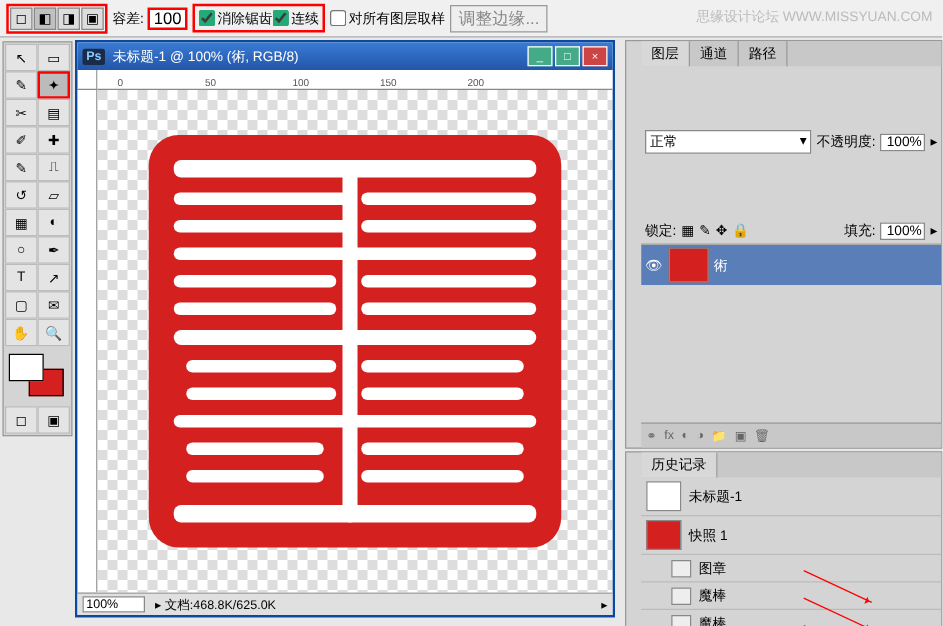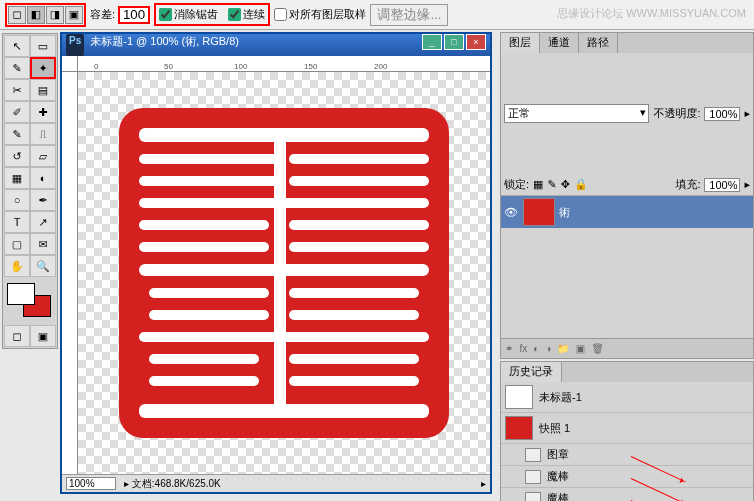--- a/index.html
+++ b/index.html
@@ -4,28 +4,28 @@
 <style>
 * { margin: 0; padding: 0; box-sizing: border-box; font-family: "Microsoft YaHei", sans-serif; }
 body { background: #e8e8e8; width: 754px; height: 501px; overflow: hidden; position: relative; font-size: 11px; }
 
 .topbar { height: 30px; background: #f0f0f0; border-bottom: 1px solid #aaa; display: flex; align-items: center; padding: 2px 5px; gap: 4px; }
 .mode-icons { display: flex; gap: 1px; border: 2px solid red; padding: 1px; }
 .mode-icon { width: 18px; height: 18px; background: #ddd; border: 1px solid #888; display: flex; align-items: center; justify-content: center; }
 .mode-icon.active { background: #c0c0c0; }
 .tol-group { display: flex; align-items: center; gap: 3px; }
 .tol-input { width: 32px; border: 2px solid red; text-align: center; height: 18px; }
-.cb-group { display: flex; align-items: flex-end; gap: 10px; border: 2px solid red; padding: 2px 3px; }
+.cb-group { display: flex; align-items: flex-end; gap: 0; border: 2px solid red; padding: 2px 3px; }
 .cb { display: flex; align-items: center; gap: 2px; }
 .cb input { accent-color: #2a7; }
 .refine-btn { padding: 1px 6px; background: #eee; border: 1px solid #999; color: #888; }
 .watermark { position: absolute; right: 8px; top: 6px; color: #bbb; font-size: 11px; }
 
 .window { position: absolute; left: 60px; top: 32px; width: 432px; height: 462px; border: 2px solid #0a4a9e; background: #fff; display: flex; flex-direction: column; }
-.titlebar { background: linear-gradient(#3a7bd5,#2256a8); color: #fff; height: 22px; display: flex; padding: 0 4px; font-size: 11px; }
+.titlebar { background: linear-gradient(#3a7bd5,#2256a8); color: #fff; height: 22px; display: flex; align-items: center; padding: 0 4px; font-size: 11px; }
 .ps-badge { background: #1a2b4a; color: #8cf; padding: 1px 3px; border-radius: 2px; margin-right: 6px; font-weight: bold; font-size: 10px; }
 .tb-spacer { flex: 1; }
 .tb-btn { width: 20px; height: 16px; background: #4a8; margin-left: 2px; border: 1px solid #fff; display: flex; align-items: center; justify-content: center; color: #fff; font-size: 9px; }
 .tb-btn.r { background: #c44; }
 .rulers { display: flex; }
 .ruler-h { height: 16px; background: #fff; border-bottom: 1px solid #888; flex: 1; font-size: 8px; color: #555; display: flex; align-items: end; padding-left: 16px; }
 .ruler-h span { display: inline-block; width: 70px; }
 .canvas-wrap { flex: 1; display: flex; overflow: hidden; }
 .ruler-v { width: 16px; background: #fff; border-right: 1px solid #888; }
 .canvas { flex: 1; background-image: repeating-conic-gradient(#fff 0 25%, #ddd 0 50%); background-size: 16px 16px; display: flex; align-items: center; justify-content: center; position: relative; }
@@ -36,21 +36,21 @@
 .zoom-box { width: 50px; background: #fff; border: 1px solid #888; padding: 0 2px; }
 
 .toolbox { position: absolute; left: 2px; top: 33px; width: 56px; background: #d4d4d4; border: 1px solid #999; display: flex; flex-wrap: wrap; padding: 1px; }
 .tool { width: 26px; height: 22px; border: 1px solid #bbb; background: #e4e4e4; display: flex; align-items: center; justify-content: center; font-size: 11px; }
 .tool.sel { background: #bbb; border: 2px solid red; }
 .swatches { width: 50px; height: 40px; position: relative; margin: 4px auto; }
 .sw-bg { position:absolute; right:4px; bottom:4px; width:28px; height:22px; background:#d52020; border:1px solid #000; }
 .sw-fg { position:absolute; left:2px; top:2px; width:28px; height:22px; background:#fff; border:1px solid #000; }
 
 .right-panels { position: absolute; right: 0; top: 32px; width: 254px; display: flex; flex-direction: column; gap: 2px; }
-.panel { background: #d4d4d4; border: 1px solid #999; }
+.panel { background: #d4d4d4; border: 1px solid #999; padding-left: 12px; }
 .panel-tabs { display: flex; background: #c8c8c8; height: 20px; }
 .ptab { padding: 2px 8px; border-right: 1px solid #999; font-size: 11px; }
 .ptab.active { background: #d8d8d8; }
 .blend-row { display: flex; align-items: center; padding: 3px; gap: 4px; margin-top: 48px; }
 .blend-sel { flex: 1; background: #fff; border: 1px solid #888; padding: 1px 3px; display: flex; justify-content: space-between; }
 .pct-box { width: 36px; background: #fff; border: 1px solid #888; padding: 0 2px; text-align: right; }
 .layer-row { display: flex; align-items: center; padding: 2px; gap: 4px; border-top: 1px solid #aaa; }
 .layer-row.sel { background: #5a7fb8; color: #fff; }
 .eye { width: 16px; text-align: center; }
 .thumb { width: 32px; height: 28px; background: #fff; border: 1px solid #888; display:flex; align-items:center; justify-content:center; }

